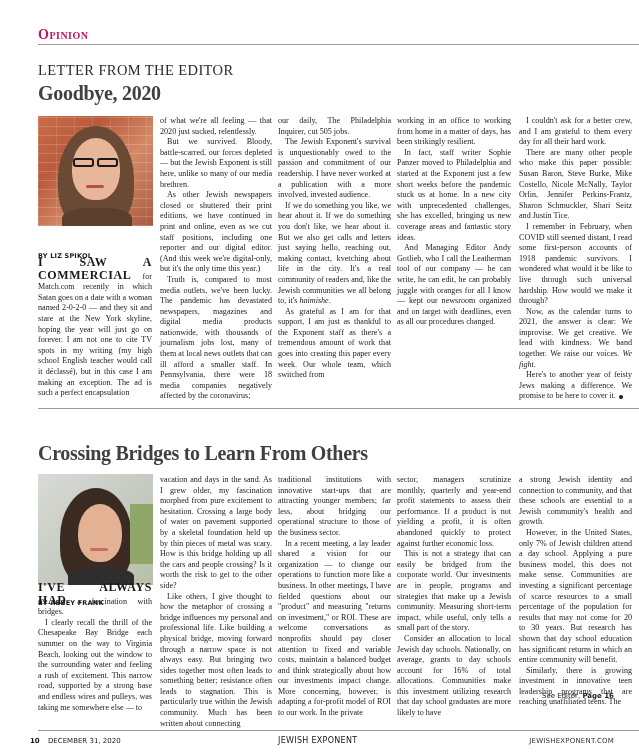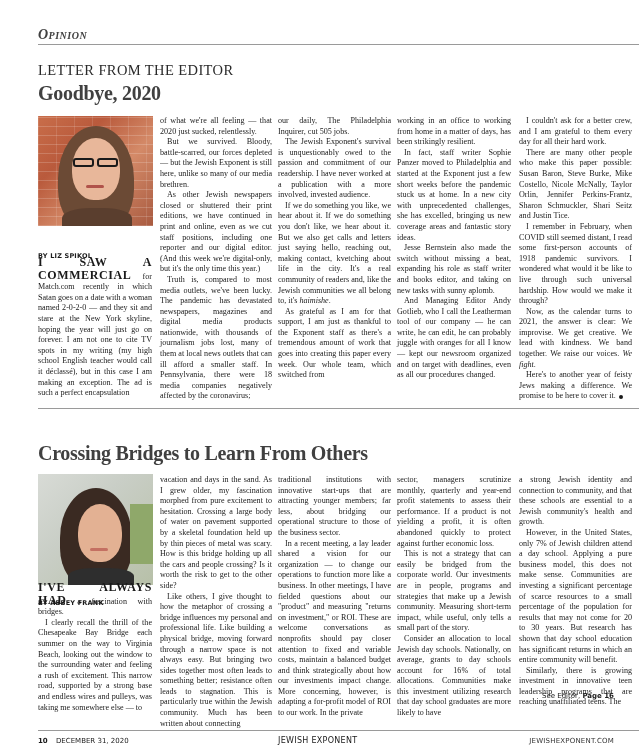--- a/index.html
+++ b/index.html
@@ -1,19 +1,19 @@
 <!DOCTYPE html>
 <html><head>
 <meta charset="utf-8">
 <style>
   * { box-sizing: border-box; margin: 0; padding: 0; }
   html, body { width: 639px; height: 754px; background: #fff; overflow: hidden; }
   body { position: relative; font-family: "Liberation Serif", serif; color: #1a1a1a; }
 
-  .section-label { position: absolute; left: 38px; top: 27px; font-family: "Liberation Serif", serif; font-weight: bold; font-size: 14px; font-variant: small-caps; letter-spacing: 0.5px; color: #404040; font-style: italic; }
+  .section-label { position: absolute; left: 38px; top: 27px; font-family: "Liberation Serif", serif; font-weight: bold; font-size: 14px; font-variant: small-caps; letter-spacing: 0.5px; color: #be185d; }
   .section-rule { position: absolute; left: 38px; right: 0; top: 44px; height: 1px; background: #9a9a9a; }
 
   .kicker { position: absolute; left: 38px; top: 62px; font-family: "Liberation Serif", serif; font-size: 14.5px; letter-spacing: 0.4px; color: #2a2a2a; }
   .headline { position: absolute; left: 38px; font-family: Liberation Serif, serif; font-weight: bold; color: #404040; letter-spacing: -0.3px; }
   .headline.h1 { top: 82px; font-size: 20px; }
   .headline.h2 { top: 442px; font-size: 20px; }
 
   .photo { position: absolute; overflow: hidden; }
   .photo1 { left: 38px; top: 116px; width: 115px; height: 110px; background: linear-gradient(135deg, #c96e4a 0%, #b95a3c 30%, #d48a68 60%, #a85a40 100%); }
   .photo2 { left: 38px; top: 474px; width: 115px; height: 111px; background: linear-gradient(135deg, #d8dbd6 0%, #c9cec6 40%, #b7c0a8 100%); }
@@ -36,21 +36,21 @@
   .end-mark { display: inline-block; width: 4px; height: 4px; background: #1a1a1a; border-radius: 50%; margin-left: 3px; vertical-align: middle; }
 
   .divider { position: absolute; left: 38px; width: 601px; height: 1px; background: #9a9a9a; }
   .divider1 { top: 408px; }
   .divider2 { top: 730px; }
 
   .jump { position: absolute; right: 25px; top: 692px; font-family: "DejaVu Sans", sans-serif; font-size: 7px; color: #1a1a1a; }
   .jump b { font-weight: bold; }
 
   .footer { position: absolute; top: 737px; font-family: "DejaVu Sans", sans-serif; font-size: 7px; color: #1a1a1a; }
-  .footer.left { left: 38px; }
+  .footer.left { left: 30px; }
   .footer.center { left: 278px; font-weight: normal; font-size: 8px; letter-spacing: 0.3px; top: 736px; }
   .footer.right { right: 25px; letter-spacing: 0.2px; color: #333; }
   .pgnum { font-weight: bold; margin-right: 6px; }
 </style>
 </head>
 <body>
 
 <div class="section-label">Opinion</div>
 <div class="section-rule"></div>
 
@@ -79,21 +79,20 @@
   </div>
 <div id="a1c2" class="col" style="left:278px;top:116px;width:113px;">
     <p class="noindent">our daily, The Philadelphia Inquirer, cut 505 jobs.</p>
     <p>The Jewish Exponent's survival is unquestionably owed to the passion and commitment of our readership. I have never worked at a publication with a more involved, invested audience.</p>
     <p>If we do something you like, we hear about it. If we do something you don't like, we hear about it. But we also get calls and letters just saying hello, reaching out, making contact, kvetching about life in the city. It's a real community of readers and, like the Jewish communities we all belong to, it's <span class="italic">haimishe</span>.</p>
     <p>As grateful as I am for that support, I am just as thankful to the Exponent staff as there's a tremendous amount of work that goes into creating this paper every week. Our whole team, which switched from</p>
   </div>
 <div id="a1c3" class="col" style="left:397px;top:116px;width:114px;">
     <p class="noindent">working in an office to working from home in a matter of days, has been strikingly resilient.</p>
     <p>In fact, staff writer Sophie Panzer moved to Philadelphia and started at the Exponent just a few short weeks before the pandemic stuck us at home. In a new city with unprecedented challenges, she has excelled, bringing us new coverage areas and fantastic story ideas.</p>
-    <p>Jesse Bernstein also made the switch without missing a beat, expanding his role as staff writer and books editor, and taking on new tasks with sunny aplomb.</p>
     <p>And Managing Editor Andy Gotlieb, who I call the Leatherman tool of our company — he can write, he can edit, he can probably juggle with oranges for all I know — kept our newsroom organized and on target with deadlines, even as all our procedures changed.</p>
   </div>
 <div id="a1c4" class="col" style="left:519px;top:116px;width:113px;">
     <p>I couldn't ask for a better crew, and I am grateful to them every day for all their hard work.</p>
     <p>There are many other people who make this paper possible: Susan Baron, Steve Burke, Mike Costello, Nicole McNally, Taylor Orlin, Jennifer Perkins-Frantz, Sharon Schmuckler, Shari Seitz and Justin Tice.</p>
     <p>I remember in February, when COVID still seemed distant, I read some first-person accounts of 1918 pandemic survivors. I wondered what would it be like to live through such universal hardship. How would we make it through?</p>
     <p>Now, as the calendar turns to 2021, the answer is clear: We improvise. We get creative. We lead with kindness. We band together. We raise our voices. <span class="italic">We fight</span>.</p>
     <p>Here's to another year of feisty Jews making a difference. We promise to be here to cover it.<span class="end-mark"></span></p>
   </div>
 

